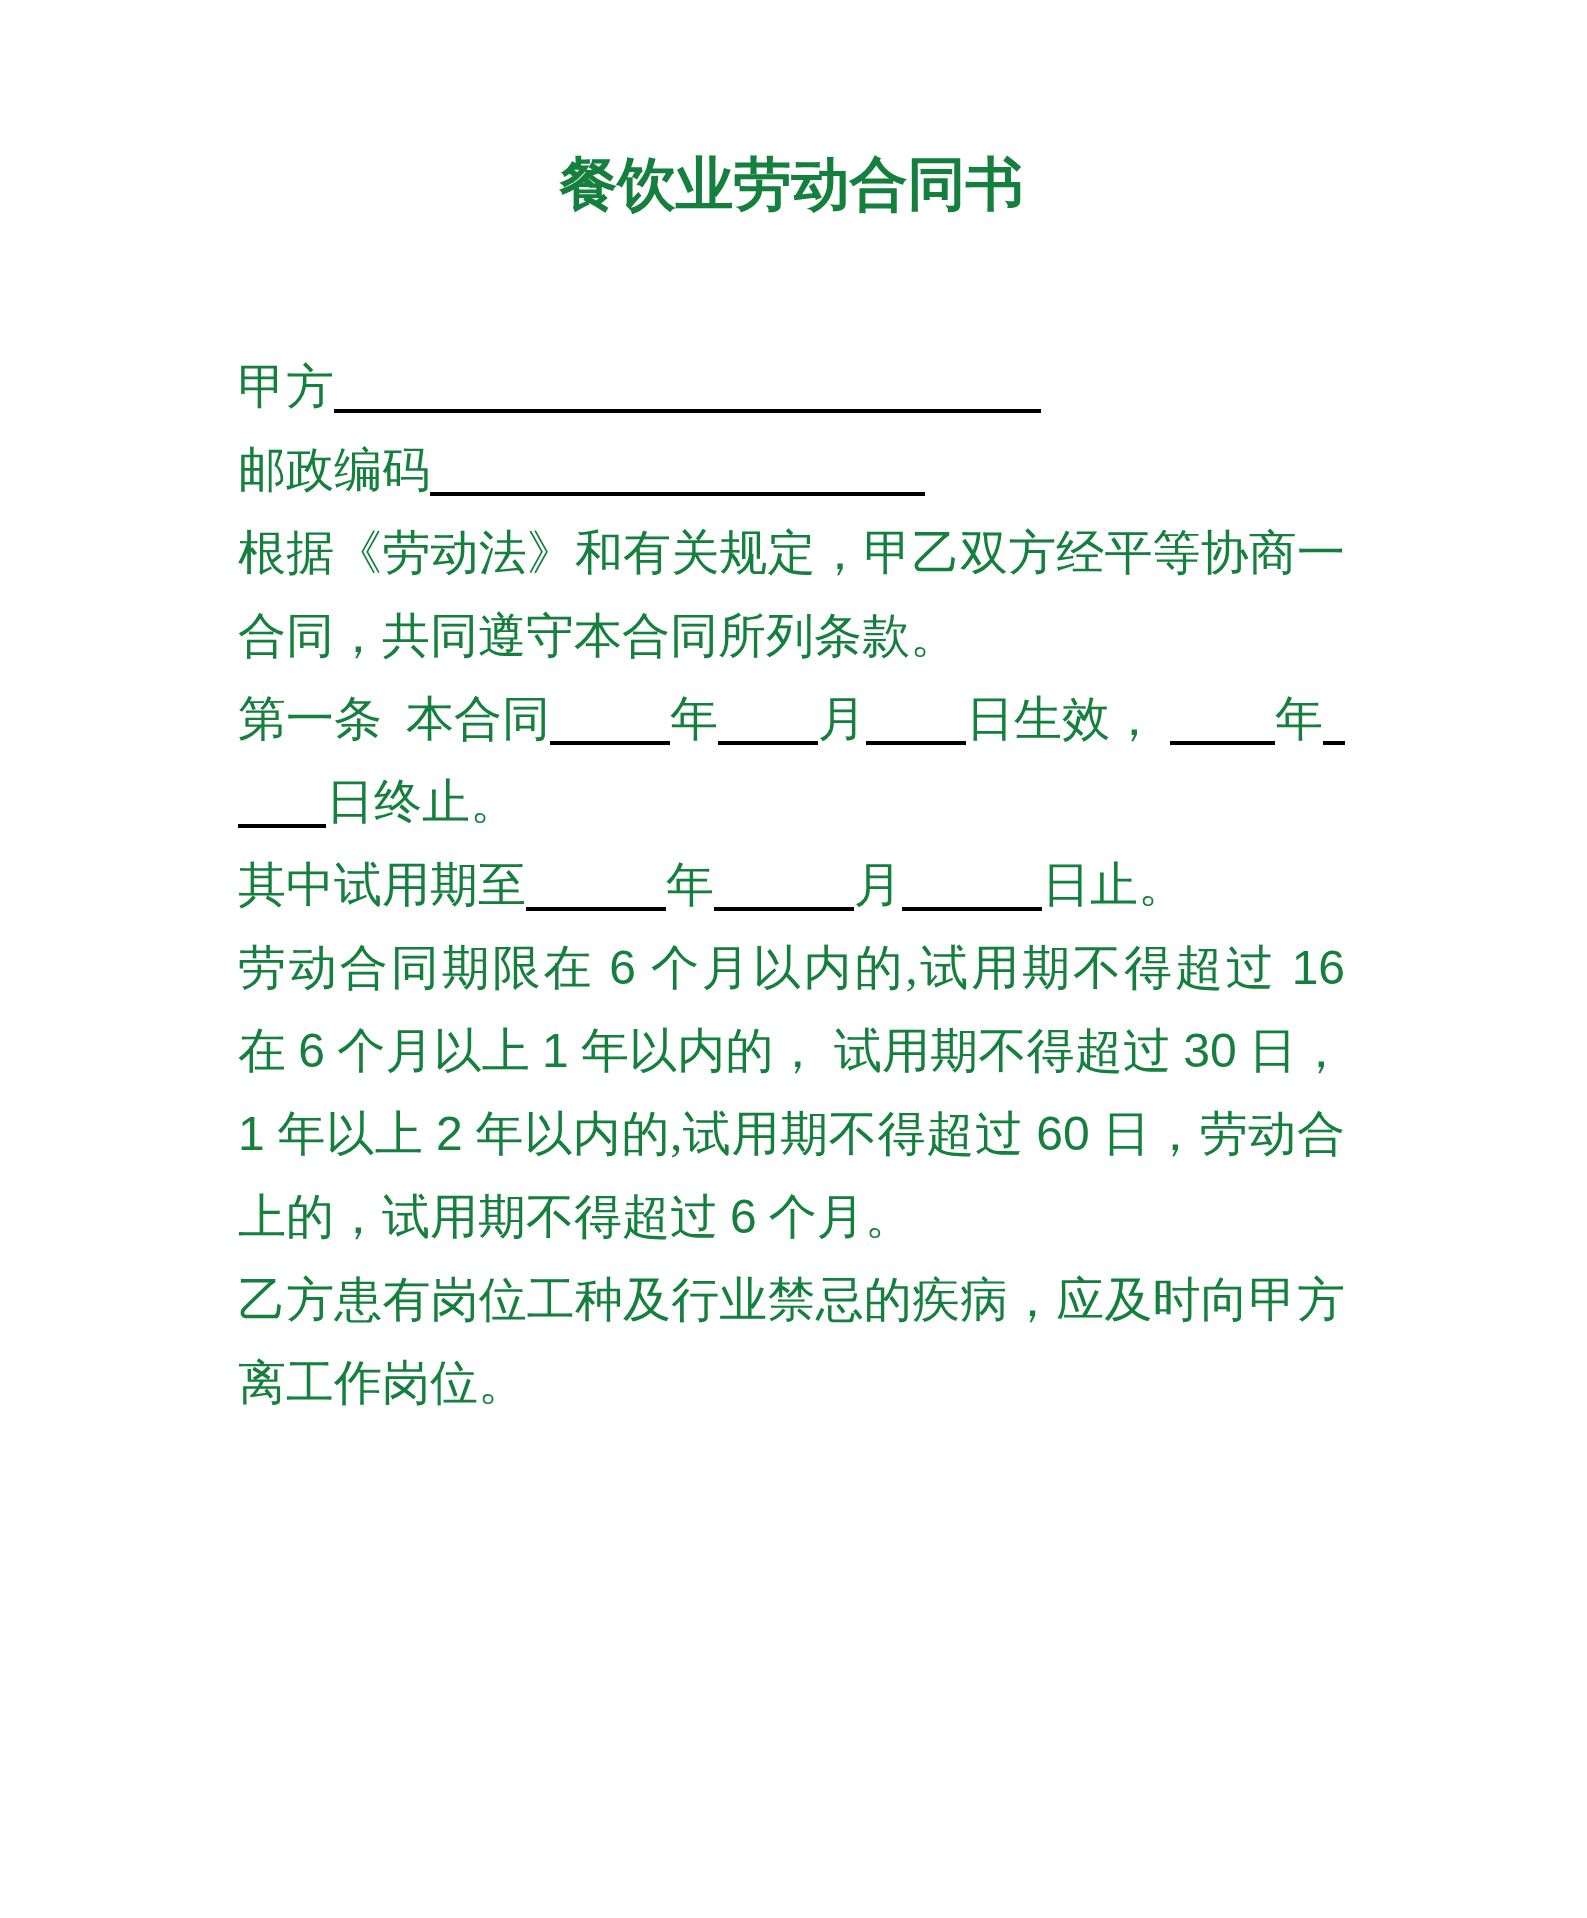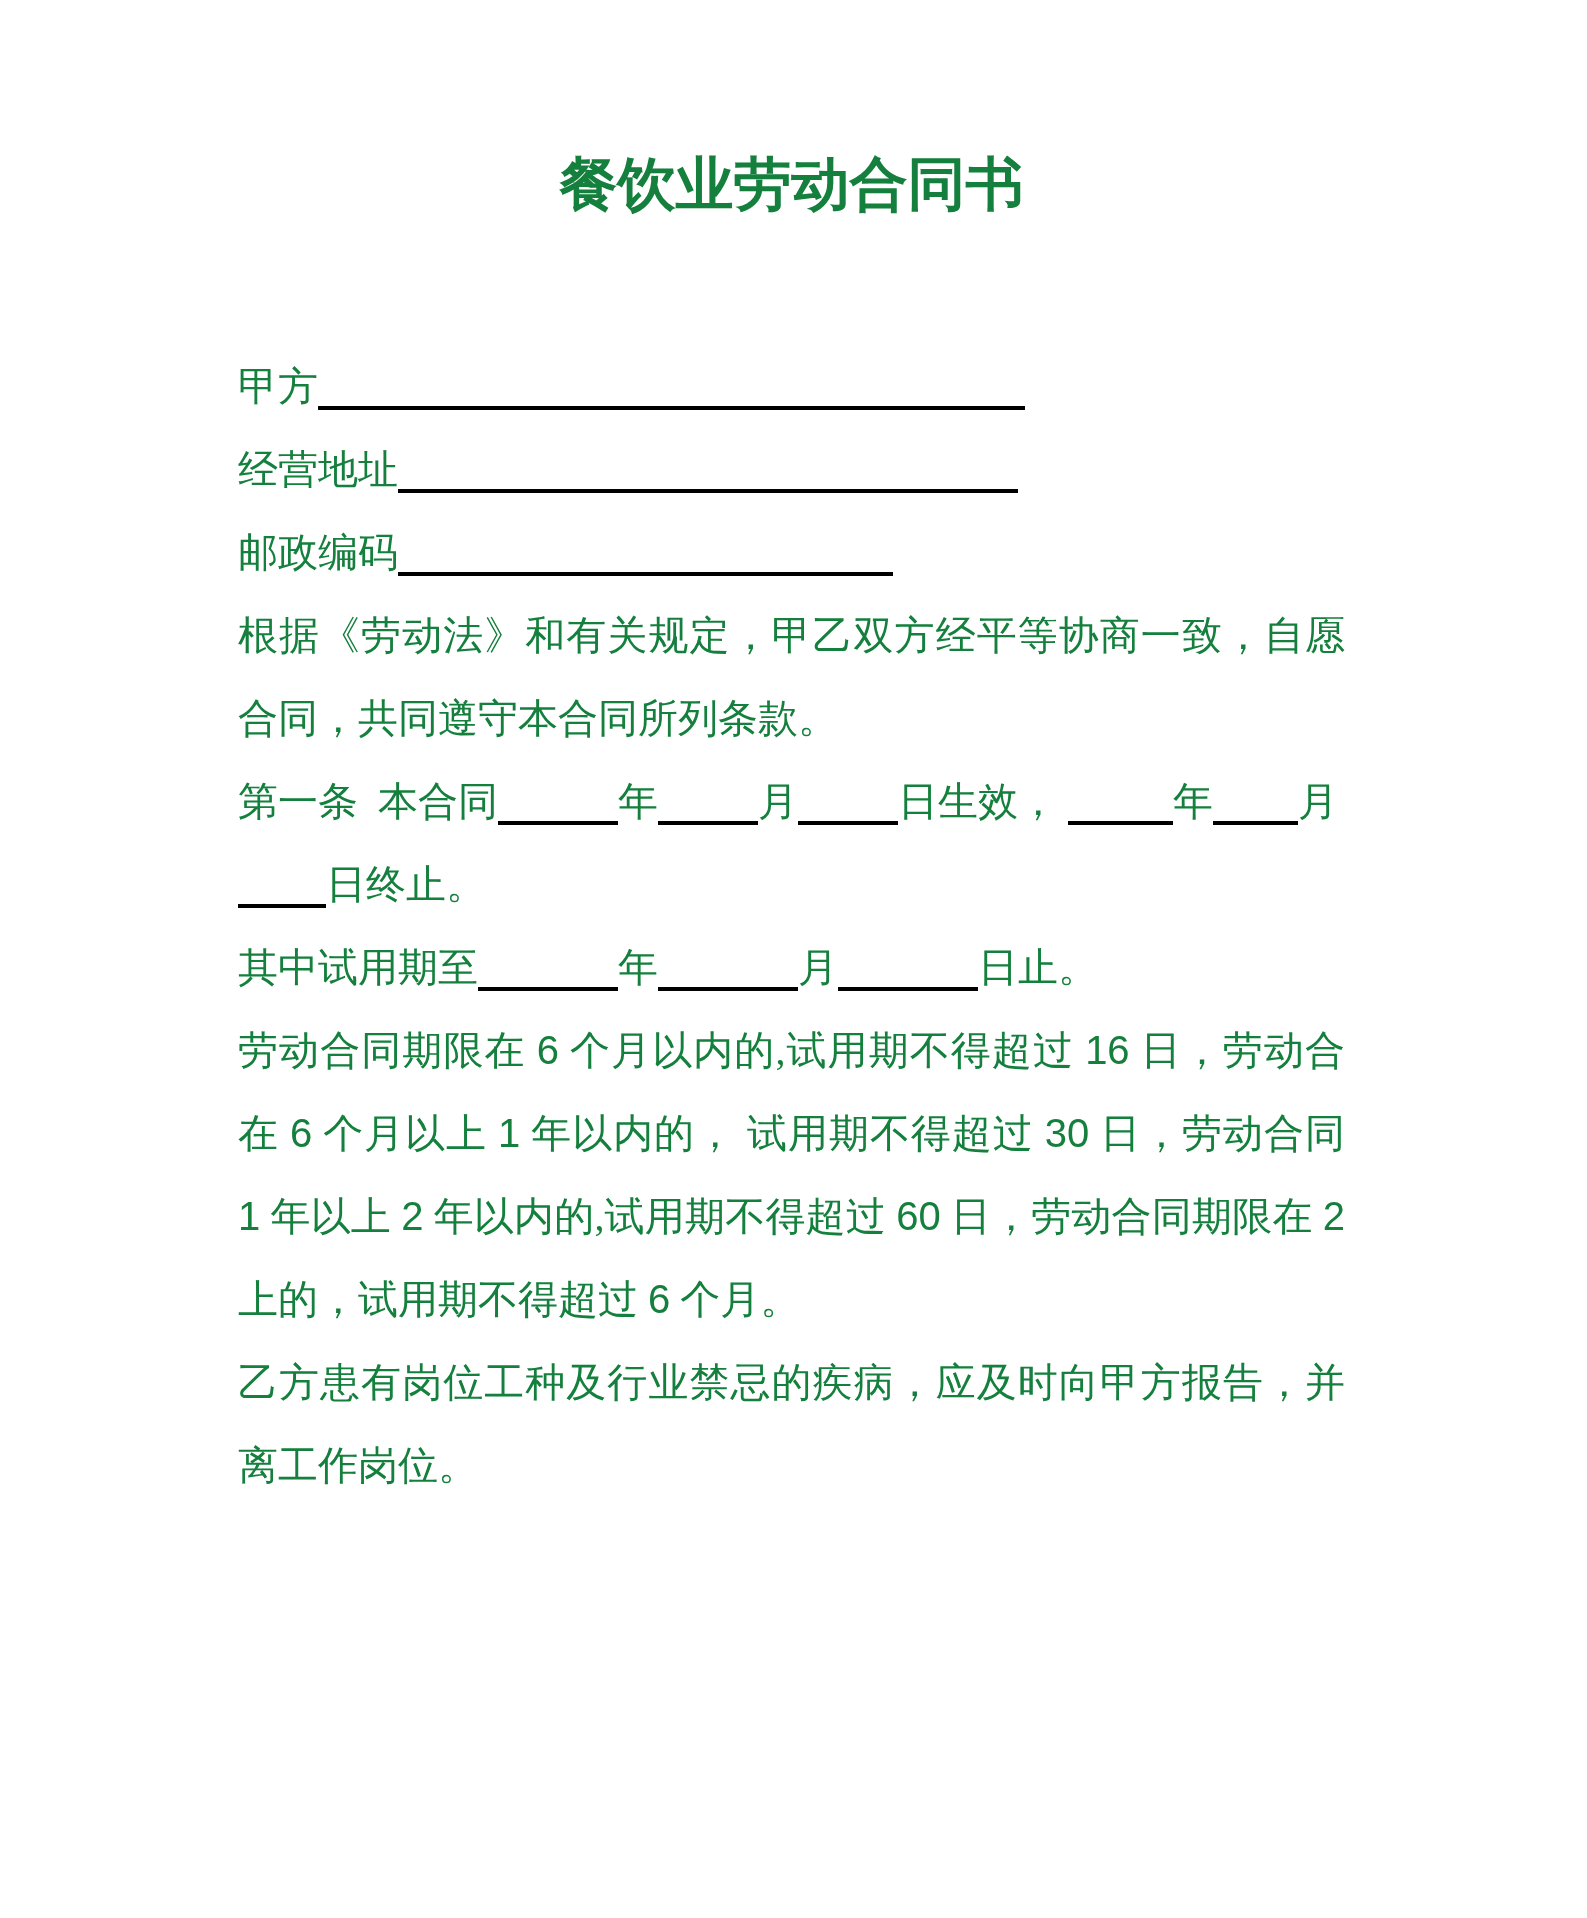--- a/index.html
+++ b/index.html
@@ -28,21 +28,21 @@
     font-weight: bold;
     text-align: center;
     white-space: pre;
   }
   .doc-lines {
     width: 1107px;
   }
   .line {
     height: 83px;
     line-height: 83px;
-    font-size: 40px;
+    font-size: 48px;
     white-space: pre;
     overflow: hidden;
   }
   .line.justify {
     white-space: normal;
     text-align: justify;
     text-align-last: justify;
   }
   .txt {
     white-space: inherit;
@@ -58,21 +58,20 @@
   }
 </style>
 </head>
 <body>
 
 <div class="page">
   <div class="content">
     <h1 class="doc-title">餐饮业劳动合同书</h1>
     <div class="doc-lines">
         <div class="line"><span class="txt">甲方</span><span class="blank" style="width: 707px;"></span></div>
-        <div class="line"><span class="txt">经营地址</span><span class="blank" style="width: 620px;"></span></div>
         <div class="line"><span class="txt">邮政编码</span><span class="blank" style="width: 495px;"></span></div>
         <div class="line justify"><span class="txt">根据《劳动法》和有关规定，甲乙双方经平等协商一致，自愿签订本</span></div>
         <div class="line"><span class="txt">合同，共同遵守本合同所列条款。</span></div>
         <div class="line"><span class="txt">第一条  本合同</span><span class="blank" style="width: 120px;"></span><span class="txt">年</span><span class="blank" style="width: 100px;"></span><span class="txt">月</span><span class="blank" style="width: 100px;"></span><span class="txt">日生效， </span><span class="blank" style="width: 105px;"></span><span class="txt">年</span><span class="blank" style="width: 85px;"></span><span class="txt">月</span></div>
         <div class="line"><span class="blank" style="width: 88px;"></span><span class="txt">日终止。</span></div>
         <div class="line"><span class="txt">其中试用期至</span><span class="blank" style="width: 140px;"></span><span class="txt">年</span><span class="blank" style="width: 140px;"></span><span class="txt">月</span><span class="blank" style="width: 140px;"></span><span class="txt">日止。</span></div>
         <div class="line justify"><span class="txt">劳动合同期限在 <span class="num">6</span> 个月以内的,试用期不得超过 <span class="num">16</span> 日，劳动合同期限</span></div>
         <div class="line justify"><span class="txt">在 <span class="num">6</span> 个月以上 <span class="num">1</span> 年以内的， 试用期不得超过 <span class="num">30</span> 日，劳动合同期限在</span></div>
         <div class="line justify"><span class="txt"><span class="num">1</span> 年以上 <span class="num">2</span> 年以内的,试用期不得超过 <span class="num">60</span> 日，劳动合同期限在 <span class="num">2</span> 年以</span></div>
         <div class="line"><span class="txt">上的，试用期不得超过 <span class="num">6</span> 个月。</span></div>

